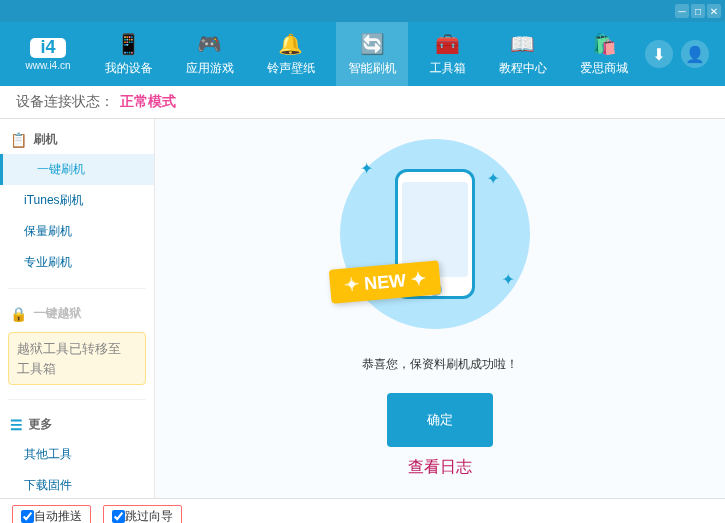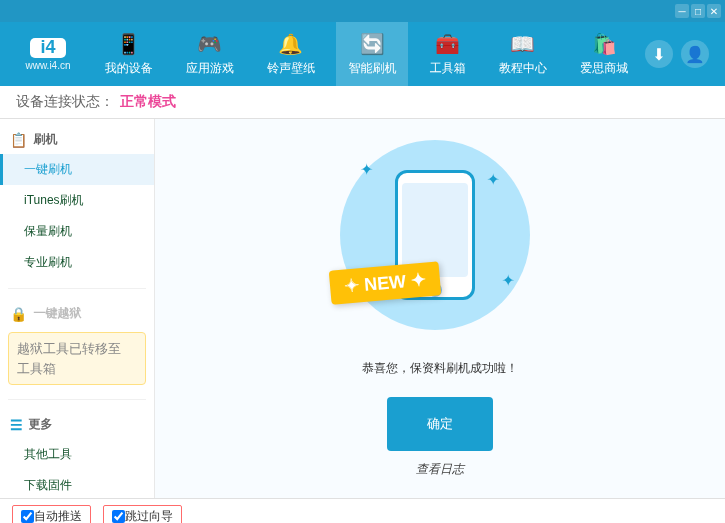--- a/index.html
+++ b/index.html
@@ -157,28 +157,28 @@
       font-weight: bold;
     }
     .sidebar-section-header .section-icon {
       margin-right: 6px;
       font-size: 14px;
       color: #1a9fd0;
     }
     .sidebar-item {
       padding: 7px 10px 7px 24px;
       font-size: 12px;
-      color: #14532d;
+      color: #0369a1;
       cursor: pointer;
     }
     .sidebar-item.active {
       background: #e8f4fc;
       color: #1a9fd0;
       border-left: 3px solid #1a9fd0;
-      padding-left: 21px;
+      padding-left: 34px;
     }
     .sidebar-divider {
       height: 1px;
       background: #f0f0f0;
       margin: 4px 8px;
     }
     .sidebar-warning-box {
       margin: 4px 8px;
       padding: 6px 8px;
       background: #fff8e1;
@@ -280,25 +280,24 @@
       border: none;
       border-radius: 4px;
       padding: 18px 40px;
       font-size: 13px;
       cursor: pointer;
       margin-bottom: 10px;
     }
     .btn-link {
       background: none;
       border: none;
-      color: #404040;
-      font-size: 12px;
+      color: #be185d;
+      font-size: 16px;
       cursor: pointer;
       text-decoration: none;
-      font-style: italic;
     }
 
     
     .bottom-panel {
       height: 90px;
       background: white;
       border-top: 1px solid #e0e0e0;
       display: flex;
       flex-direction: column;
     }

